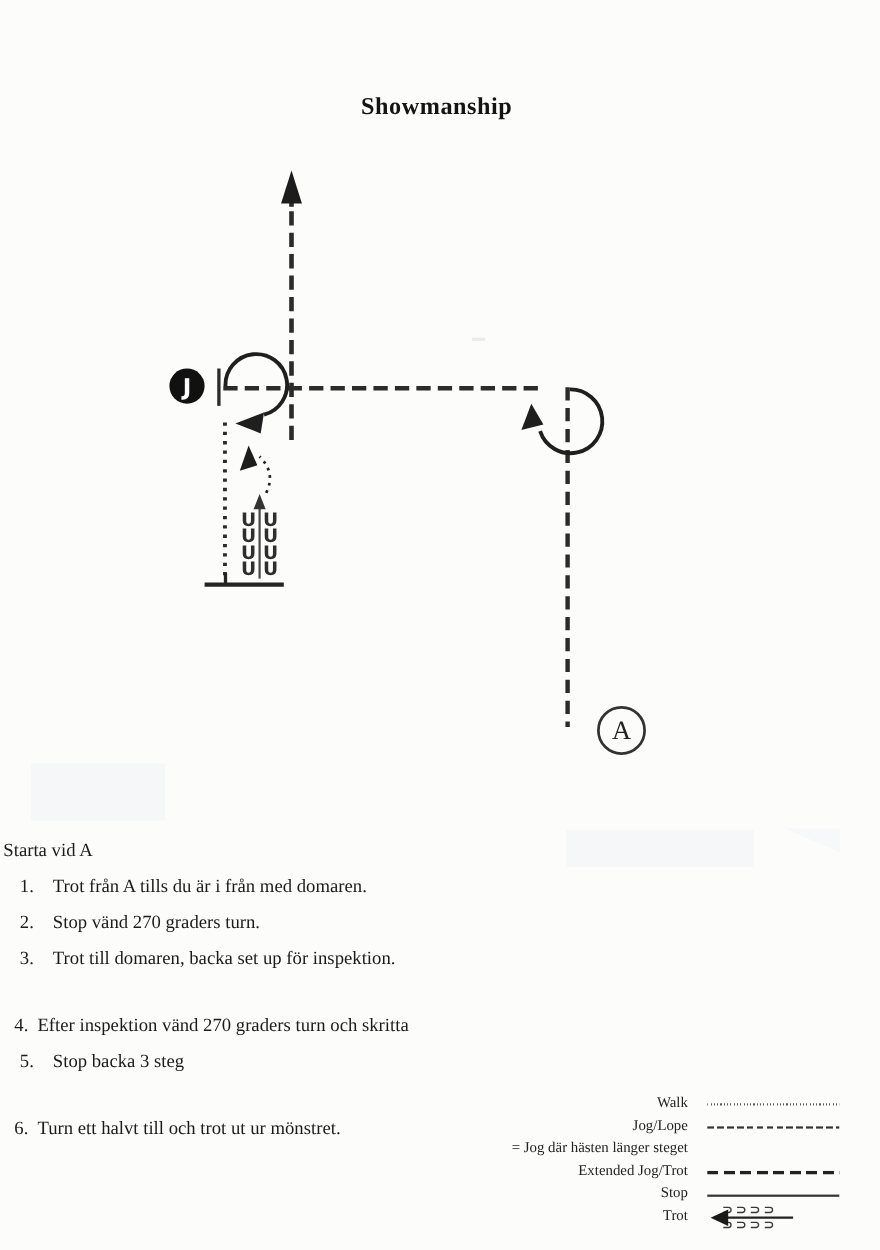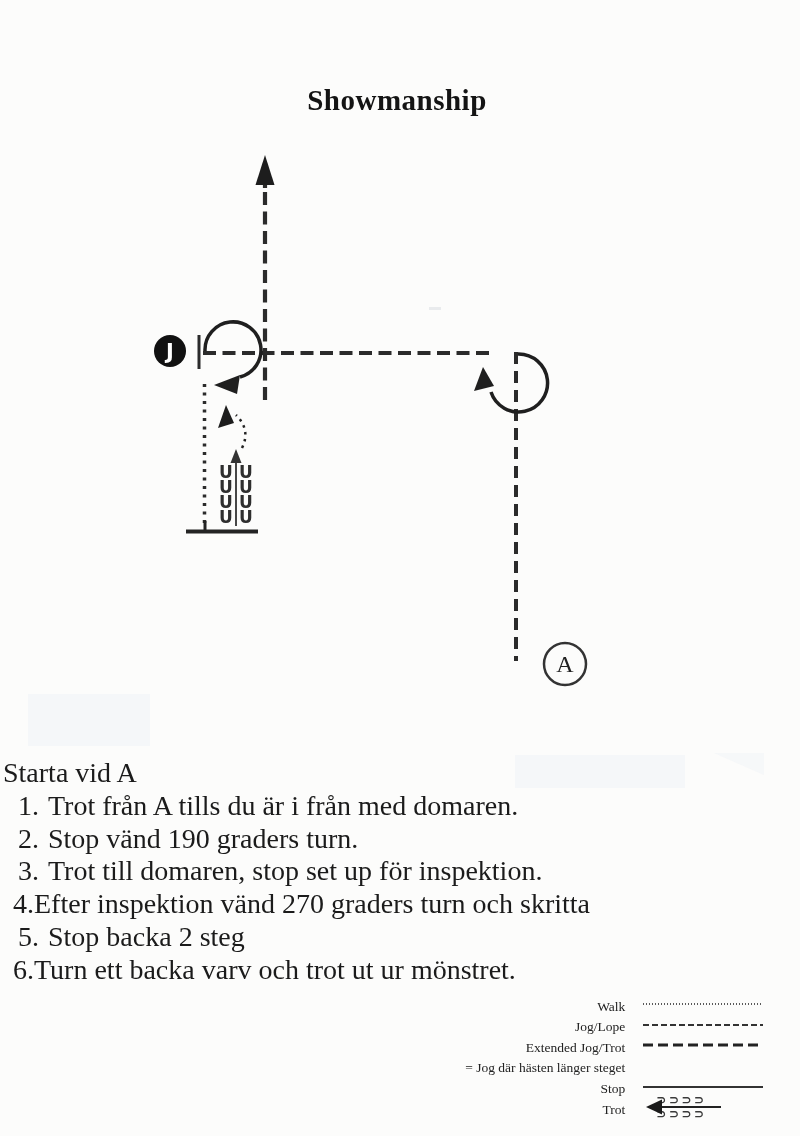--- a/index.html
+++ b/index.html
@@ -15,39 +15,39 @@
 
   
   .artifact { position:absolute; pointer-events:none; }
   #af1 { left:28px;  top:694px; width:122px; height:52px; background:#eff3f7; opacity:.55; }
   #af2 { left:515px; top:755px; width:170px; height:33px; background:#eef2f7; opacity:.5; }
   #af3 { left:714px; top:753px; width:50px;  height:22px; background:#f0f4f8; opacity:.5;
          clip-path:polygon(0 0,100% 0,100% 100%); }
 
   .title {
     position:absolute; top:84px; left:0; width:794px;
-    text-align:center; font-size:29px; font-weight:bold; letter-spacing:.5px;
+    text-align:center; font-size:22px; font-weight:bold; letter-spacing:.5px;
     color:#141414;
   }
 
   svg.diagram { position:absolute; left:0; top:0; }
 
   
-  .instr { position:absolute; left:3px; top:757px; font-size:28px; line-height:32.8px; color:#1b1b1b; }
+  .instr { position:absolute; left:3px; top:757px; font-size:17px; line-height:32.8px; color:#1b1b1b; }
   .iline { white-space:nowrap; }
   .iline .num { display:inline-block; }
   .wide  { padding-left:15px; }
   .wide .num  { width:30px; }
-  .tight { padding-left:10px; }
+  .tight { padding-left:10px;margin-top:28px; }
   .tight .num { width:21px; }
   .cont  { padding-left:47px; }
 
   
   .legend { position:absolute; top:994px; right:38px; width:367px; font-size:13.5px; color:#222; }
-  .lrow { display:flex; align-items:flex-end; height:20.6px;gap:11px; }
+  .lrow { display:flex; align-items:flex-start; height:20.6px;gap:11px; }
   .llabel { width:240px; text-align:right; padding-right:7px; white-space:nowrap; }
   .lsym { width:120px; position:relative; height:100%; overflow:visible; }
   .lline { position:absolute; top:50%; left:0; width:120px; transform:translateY(-50%); }
   .walk-line { height:2px; background:repeating-linear-gradient(to right,#5a5a5a 0 1px,transparent 1px 3px); }
   .jog-line  { height:2px; background:repeating-linear-gradient(to right,#333 0 6px,transparent 6px 9px); }
   .ext-line  { height:3px; background:repeating-linear-gradient(to right,#222 0 10px,transparent 10px 15px); }
   .lope-line { height:2px; background:#333; }
   .back-sym { position:absolute; left:0; top:50%; transform:translateY(-50%); width:80px; height:27px; }
   .hoofrow {
     position:absolute; left:13px;
@@ -126,58 +126,58 @@
 
     <rect x="429" y="307" width="12" height="3" fill="#d9dce1" opacity="0.55"></rect>
   </svg>
 
   <div class="instr">
     <div class="iline intro">Starta vid A</div>
     <div class="iline wide">
       <span class="num">1.</span><span>Trot från A tills du är i från med domaren.</span>
     </div>
     <div class="iline wide">
-      <span class="num">2.</span><span>Stop vänd 190 graders turn.</span>
+      <span class="num">2.</span><span>Stop vänd 270 graders turn.</span>
     </div>
     <div class="iline wide">
-      <span class="num">3.</span><span>Trot till domaren, stop set up för inspektion.</span>
+      <span class="num">3.</span><span>Trot till domaren, backa set up för inspektion.</span>
     </div>
     <div class="iline tight">
       <span class="num">4.</span><span>Efter inspektion vänd 270 graders turn och skritta</span>
     </div>
     <div class="iline wide">
-      <span class="num">5.</span><span>Stop backa 2 steg</span>
+      <span class="num">5.</span><span>Stop backa 3 steg</span>
     </div>
     <div class="iline tight">
-      <span class="num">6.</span><span>Turn ett backa varv och trot ut ur mönstret.</span>
+      <span class="num">6.</span><span>Turn ett halvt till och trot ut ur mönstret.</span>
     </div>
   </div>
 
   <div class="legend">
     <div class="lrow">
       <span class="llabel">Walk</span>
       <span class="lsym">
         <span class="lline walk-line"></span>
       </span>
     </div>
     <div class="lrow">
       <span class="llabel">Jog/Lope</span>
       <span class="lsym">
         <span class="lline jog-line"></span>
       </span>
     </div>
     <div class="lrow">
+      <span class="llabel">= Jog där hästen länger steget</span>
+      <span class="lsym"></span>
+    </div>
+    <div class="lrow">
       <span class="llabel">Extended Jog/Trot</span>
       <span class="lsym">
         <span class="lline ext-line"></span>
       </span>
-    </div>
-    <div class="lrow">
-      <span class="llabel">= Jog där hästen länger steget</span>
-      <span class="lsym"></span>
     </div>
     <div class="lrow">
       <span class="llabel">Stop</span>
       <span class="lsym">
         <span class="lline lope-line"></span>
       </span>
     </div>
     <div class="lrow">
       <span class="llabel">Trot</span>
       <span class="lsym">

